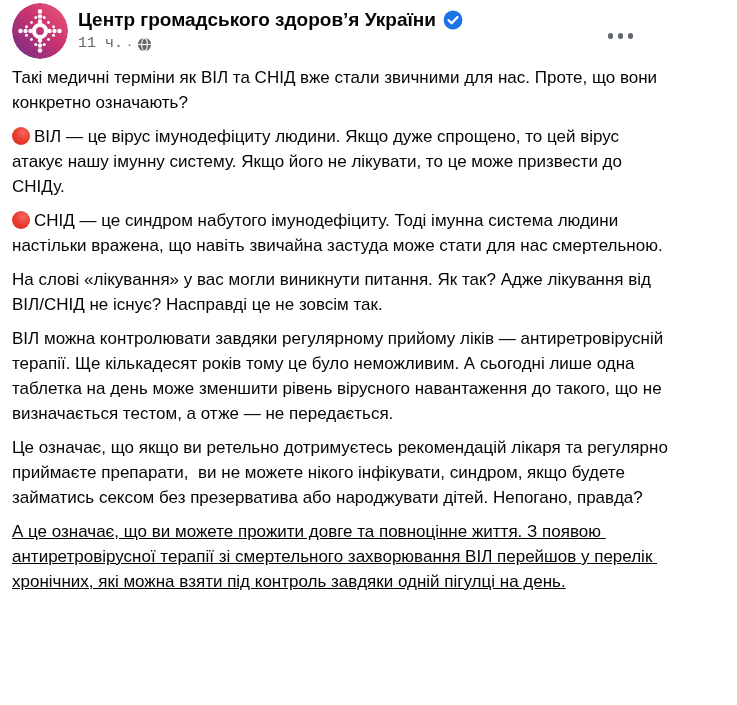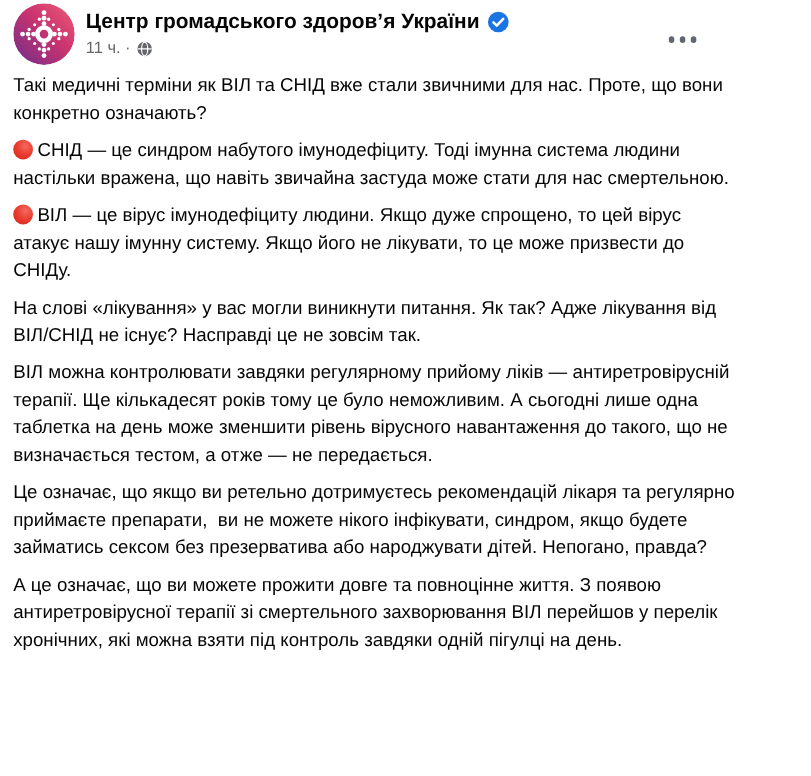--- a/index.html
+++ b/index.html
@@ -34,21 +34,21 @@
     color: #050505;
   }
   .page-name { cursor: pointer; }
   .verified svg { display: block; width: 20px; height: 20px; }
   .meta-row {
     display: flex; align-items: center; gap: 4px;
     margin-top: 1px;
     font-size: 15px; line-height: 20px;
     color: #65676b;
   }
-  .timestamp { cursor: pointer; }
+  .timestamp { cursor: pointer; font-family: Liberation Mono, monospace; }
   .globe svg { display: block; width: 15px; height: 15px; margin-left: 1px; }
 
   .more-btn {
     margin-left: auto;
     margin-right: 23px;
     margin-top: 26px;
     display: flex; gap: 4.5px;
     padding: 4px;
     cursor: pointer;
     border-radius: 50%;
@@ -63,21 +63,21 @@
   .post-text {
     padding: 6px 0 0 12px;
     font-size: 17px;
     line-height: 25px;
     color: #050505;
   }
   .post-text p {
     margin: 0 0 9px 0;
     white-space: pre-wrap;
   }
-  .post-text p:last-child { margin-bottom: 4px; }
+  .post-text p:last-child { margin-bottom: 4px; text-decoration: underline; }
 
   .red-circle {
     display: inline-block;
     width: 18px; height: 18px;
     border-radius: 50%;
     background: radial-gradient(circle at 62% 32%, #f4695f 0%, #e9392c 52%, #cd2a1e 100%);
     vertical-align: -3px;
     margin-right: 4px;
   }
 </style>
@@ -159,21 +159,21 @@
     <div class="more-btn" title="">
       <span class="dot"></span>
       <span class="dot"></span>
       <span class="dot"></span>
     </div>
 
   </div>
 
   <div class="post-text">
       <p>Такі медичні терміни як ВІЛ та СНІД вже стали звичними для нас. Проте, що вони конкретно означають?</p>
+      <p><span class="red-circle"></span>ВІЛ — це вірус імунодефіциту людини. Якщо дуже спрощено, то цей вірус атакує нашу імунну систему. Якщо його не лікувати, то це може призвести до СНІДу.</p>
       <p><span class="red-circle"></span>СНІД — це синдром набутого імунодефіциту. Тоді імунна система людини настільки вражена, що навіть звичайна застуда може стати для нас смертельною.</p>
-      <p><span class="red-circle"></span>ВІЛ — це вірус імунодефіциту людини. Якщо дуже спрощено, то цей вірус атакує нашу імунну систему. Якщо його не лікувати, то це може призвести до СНІДу.</p>
       <p>На слові «лікування» у вас могли виникнути питання. Як так? Адже лікування від ВІЛ/СНІД не існує? Насправді це не зовсім так.</p>
       <p>ВІЛ можна контролювати завдяки регулярному прийому ліків — антиретровірусній терапії. Ще кількадесят років тому це було неможливим. А сьогодні лише одна таблетка на день може зменшити рівень вірусного навантаження до такого, що не визначається тестом, а отже — не передається.</p>
       <p>Це означає, що якщо ви ретельно дотримуєтесь рекомендацій лікаря та регулярно приймаєте препарати,  ви не можете нікого інфікувати, синдром, якщо будете займатись сексом без презерватива або народжувати дітей. Непогано, правда?</p>
       <p>А це означає, що ви можете прожити довге та повноцінне життя. З появою антиретровірусної терапії зі смертельного захворювання ВІЛ перейшов у перелік хронічних, які можна взяти під контроль завдяки одній пігулці на день.</p>
     </div>
 
 </div>
 
 </body></html>

